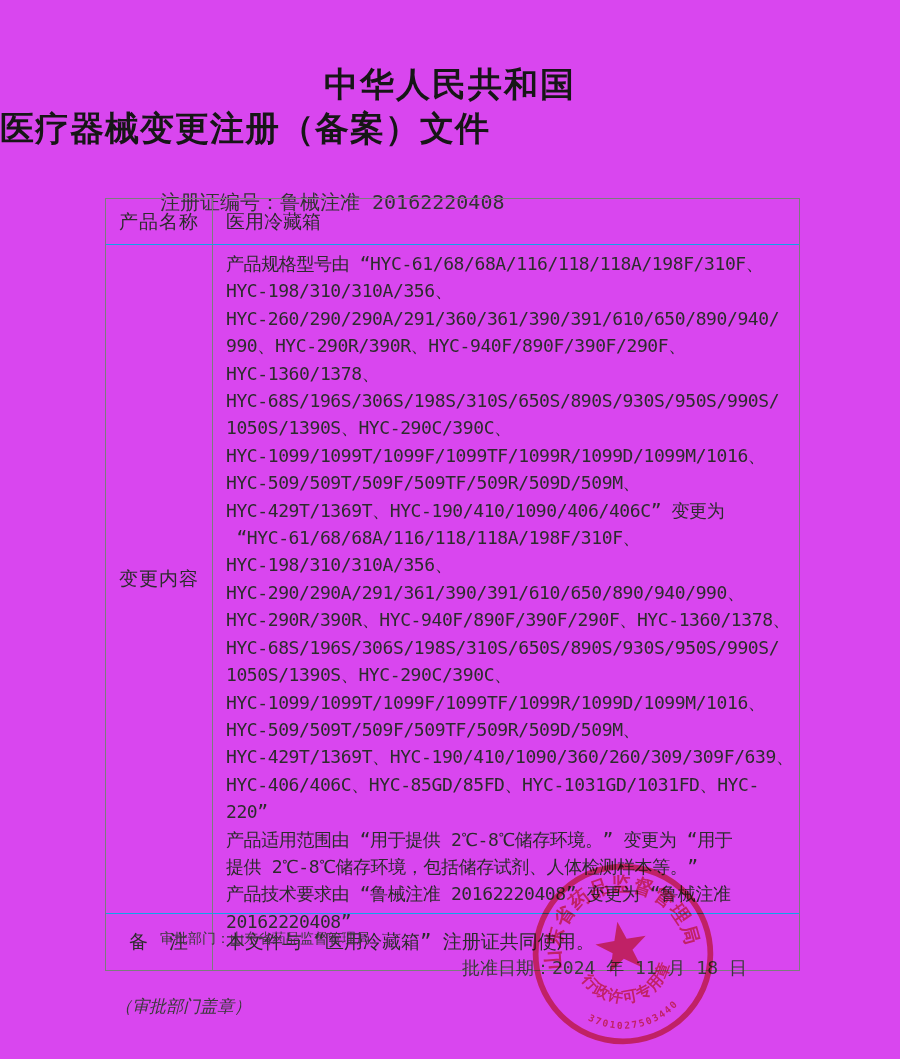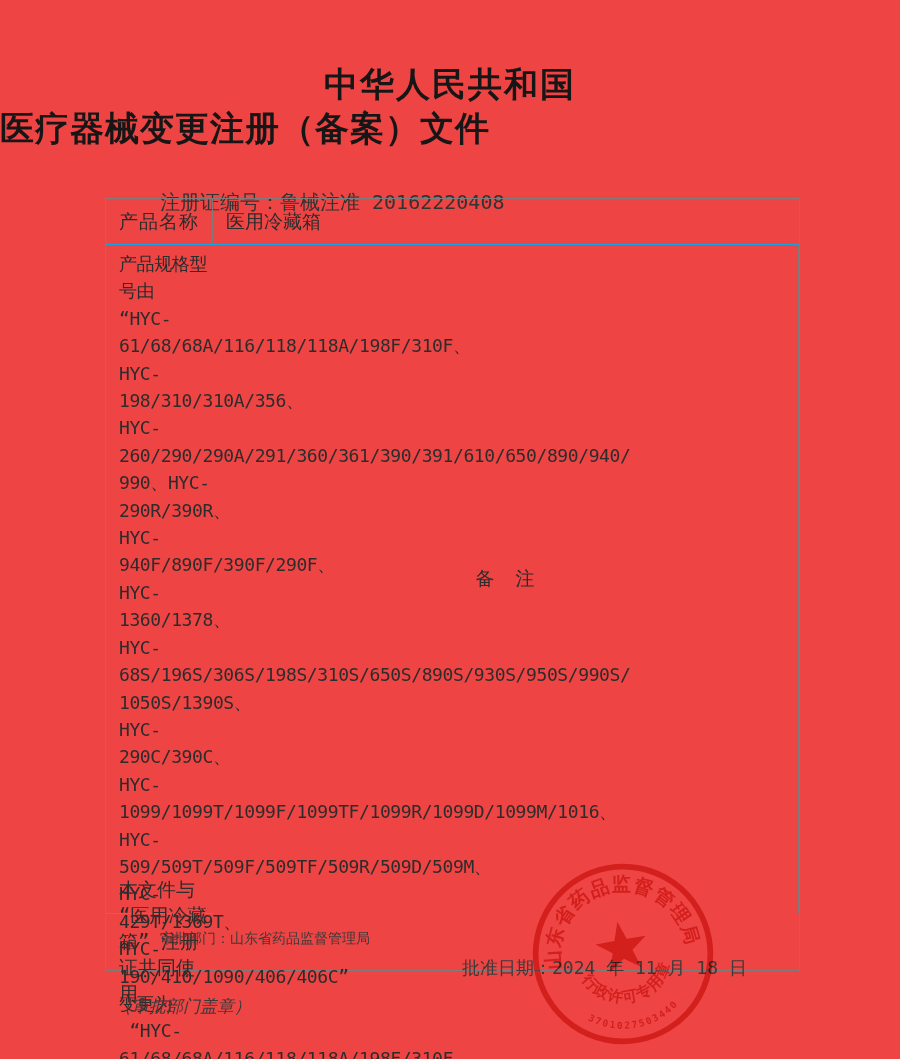--- a/index.html
+++ b/index.html
@@ -1,17 +1,17 @@
 <!DOCTYPE html>
 <html><head>
 <meta charset="utf-8">
 <style>
   html,body{margin:0;padding:0;background:#ffffff;}
   .page{
-    position:relative; width:900px; height:1059px; background:#ef4444;
+    position:relative; width:900px; height:1059px; background:#d946ef;
     overflow:hidden; color:#2e2e2e;
     font-family:"Liberation Serif","DejaVu Serif",serif;
   }
   .title1{
     position:absolute; top:62px; left:0; width:100%;
     text-align:center; font-size:34px; font-weight:bold; letter-spacing:2px;
     color:#161616; font-family:"Liberation Sans","DejaVu Sans",sans-serif;
   }
   .title2{
     position:absolute; top:106px; left:0; width:100%;
@@ -68,20 +68,21 @@
 <div class="page">
 
   <div class="title1">中华人民共和国</div>
   <div class="title2">医疗器械变更注册（备案）文件</div>
   <div class="regno">注册证编号：鲁械注准 20162220408</div>
 
   <div class="doc-table">
     <div class="cell lbl">产品名称</div>
     <div class="cell content">医用冷藏箱</div>
 
+    <div class="cell lbl rowline">变更内容</div>
     <div class="cell content lines rowline">产品规格型号由 “HYC-61/68/68A/116/118/118A/198F/310F、
 HYC-198/310/310A/356、
 HYC-260/290/290A/291/360/361/390/391/610/650/890/940/
 990、HYC-290R/390R、HYC-940F/890F/390F/290F、
 HYC-1360/1378、
 HYC-68S/196S/306S/198S/310S/650S/890S/930S/950S/990S/
 1050S/1390S、HYC-290C/390C、
 HYC-1099/1099T/1099F/1099TF/1099R/1099D/1099M/1016、
 HYC-509/509T/509F/509TF/509R/509D/509M、
 HYC-429T/1369T、HYC-190/410/1090/406/406C” 变更为

